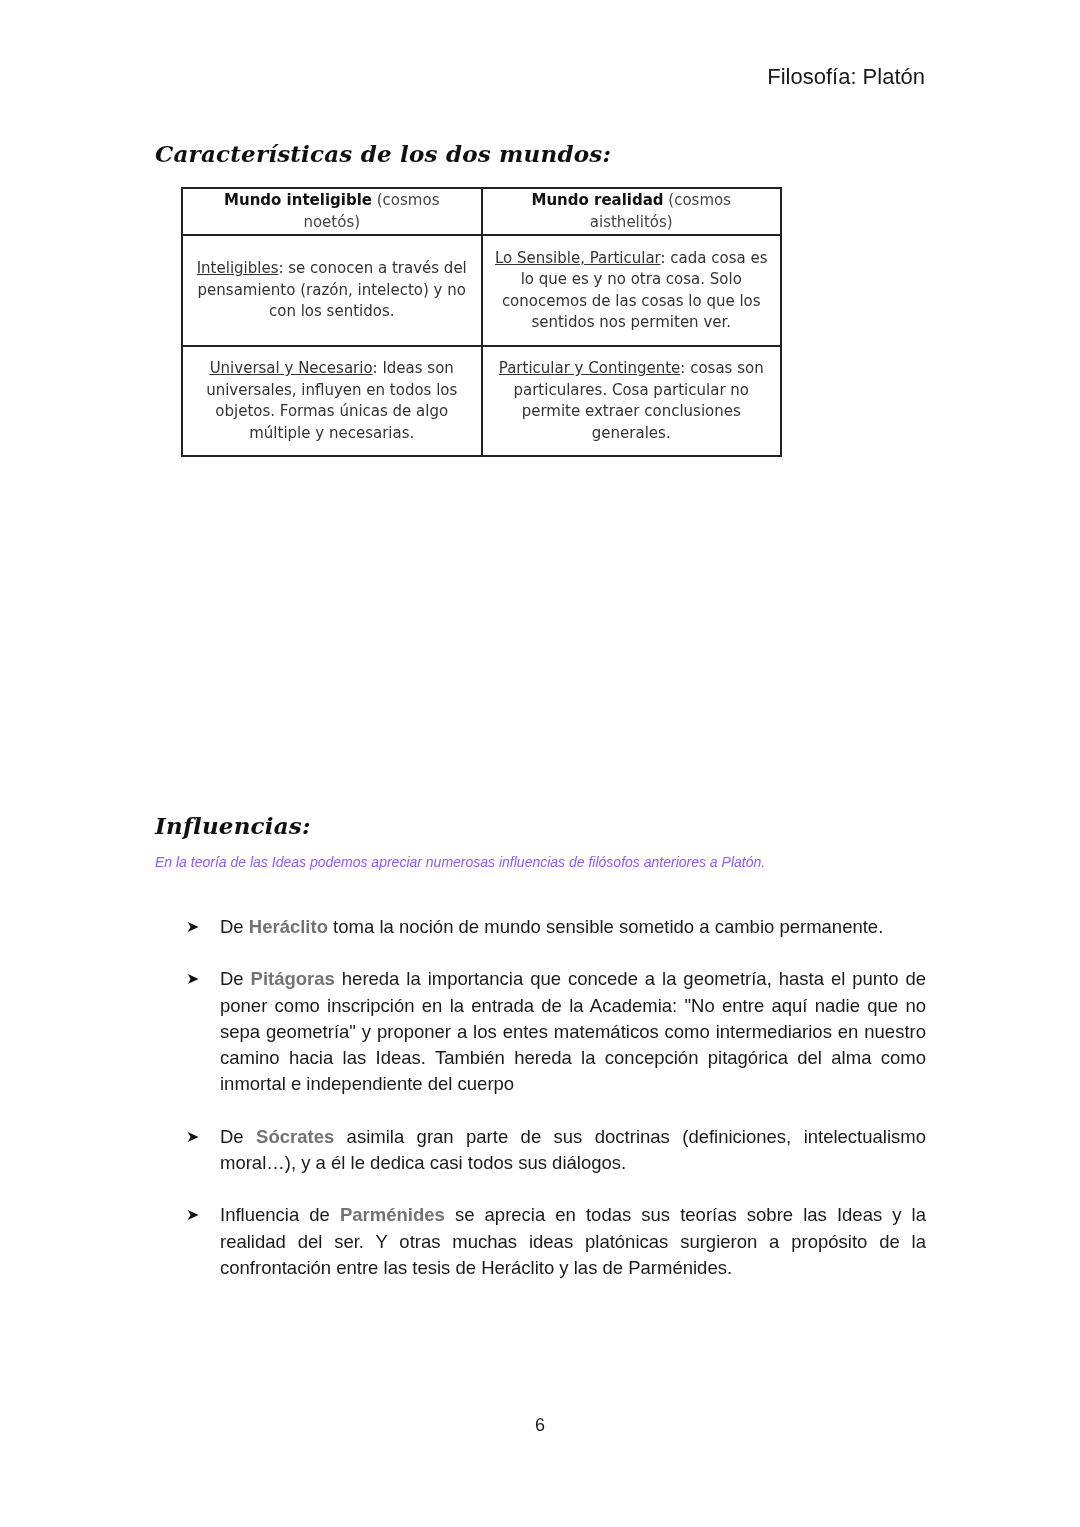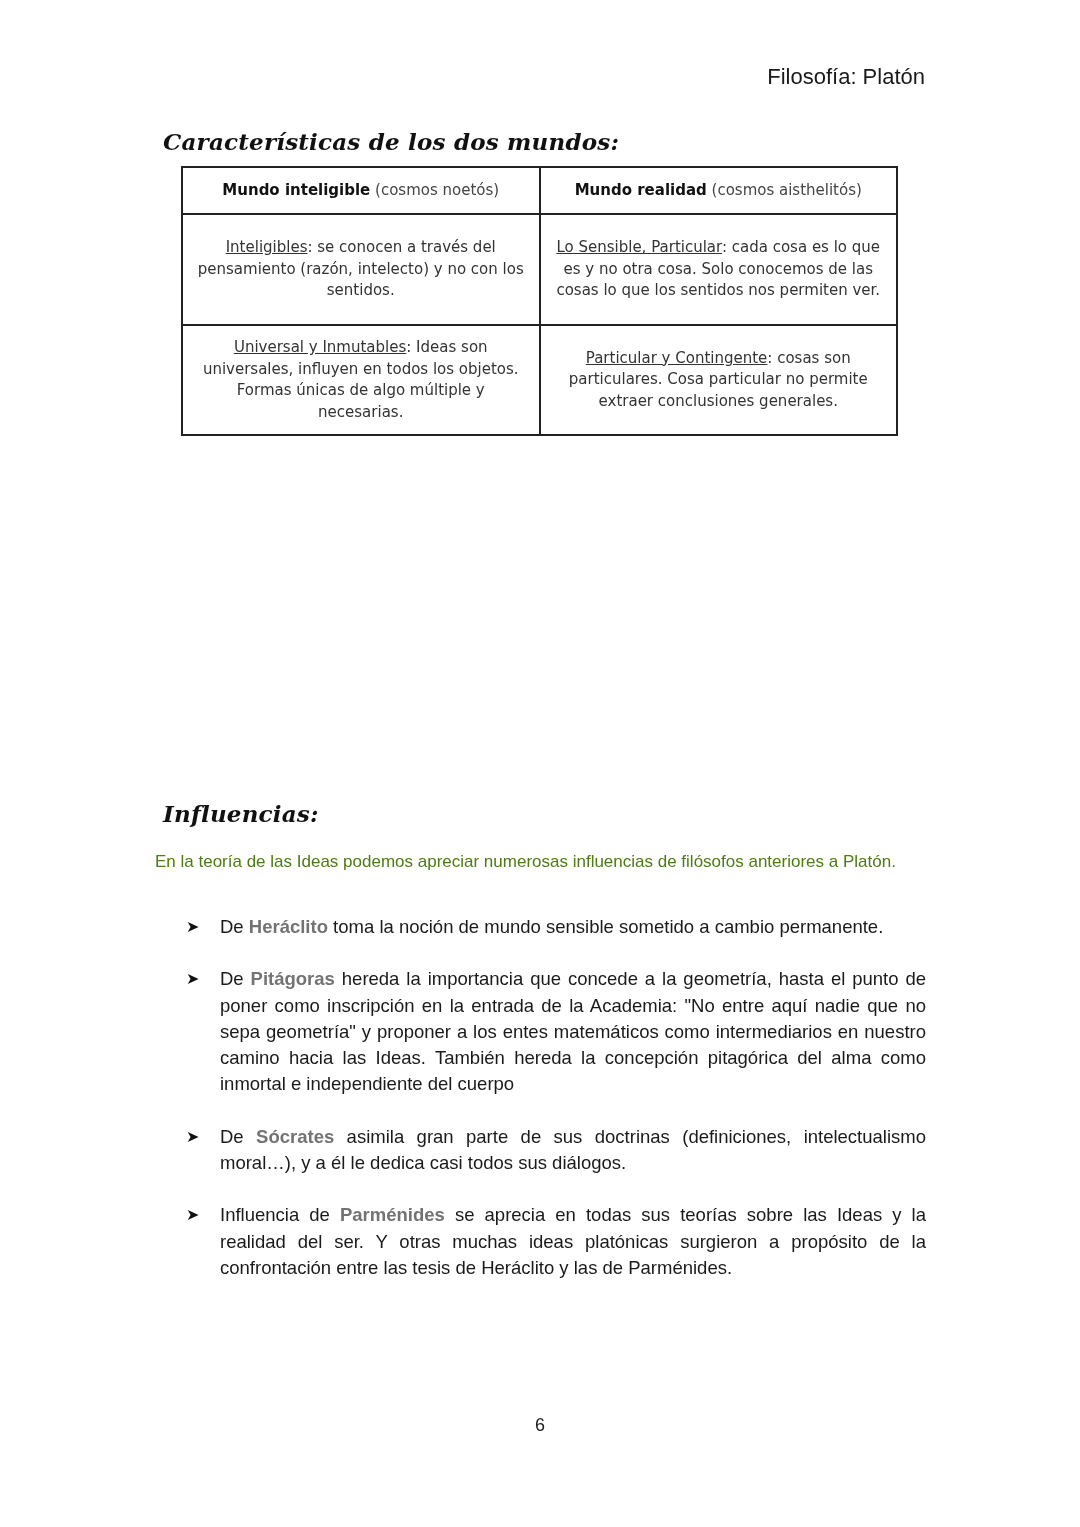--- a/index.html
+++ b/index.html
@@ -5,31 +5,32 @@
   * { box-sizing: border-box; margin: 0; padding: 0; }
   html, body { width: 1080px; height: 1527px; background: #ffffff; }
   body { position: relative; font-family: "Liberation Sans", sans-serif; color: #1a1a1a; overflow: hidden; }
 
   .header-text {
     position: absolute; right: 155px; top: 64px;
     font-size: 22px; color: #1a1a1a;
   }
 
   .section-title {
-    position: absolute; left: 163px;
+    position: absolute; left: 155px;
     font-family: "DejaVu Serif", serif; font-style: italic;
     font-size: 23px; color: #111;
     letter-spacing: 0.2px;
+    margin-top: 12px;
   }
   .title-1 { top: 128px; }
   .title-2 { top: 800px; }
 
   table.worlds {
-    position: absolute; left: 181px; top: 166px;
-    width: 717px; border-collapse: collapse;
+    position: absolute; left: 181px; top: 187px;
+    width: 601px; border-collapse: collapse;
     font-family: "DejaVu Sans", sans-serif; font-size: 15px; color: #333;
     line-height: 21.5px;
   }
   table.worlds td, table.worlds th {
     border: 2px solid #222;
     text-align: center; vertical-align: middle;
     padding: 0 12px;
     width: 50%;
     font-weight: normal;
   }
@@ -39,21 +40,21 @@
   .row-1 td { height: 67px; }
   .row-2 td { height: 67px; }
   .row-3 td { height: 111px; }
   .row-4 td { height: 110px; }
   .row-5 td { height: 67px; }
   .row-6 td { height: 46px; }
   .u { text-decoration: underline; }
 
   .intro {
     position: absolute; left: 155px; top: 849px; width: 775px;
-    font-size: 17px; line-height: 26.5px; color: #4d7c0f;
+    font-size: 14px; line-height: 26.5px; color: #8b5cf6; font-style: italic;
   }
 
   ul.influences {
     position: absolute; left: 186px; top: 914px; width: 740px;
     list-style: none;
     font-size: 18.5px; line-height: 26.3px; color: #1a1a1a;
   }
   ul.influences li {
     position: relative; padding-left: 34px;
     text-align: justify; margin-bottom: 26px;
@@ -82,21 +83,21 @@
       <th><span class="b">Mundo inteligible</span><span class="l"> (cosmos noetós)</span></th>
       <th><span class="b">Mundo realidad</span><span class="l"> (cosmos aisthelitós)</span></th>
     </tr>
   </thead>
   <tbody>
     <tr class="row-3">
       <td><span class="u">Inteligibles</span><span>: se conocen a través del pensamiento (razón, intelecto) y no con los sentidos.</span></td>
       <td><span class="u">Lo Sensible, Particular</span><span>: cada cosa es lo que es y no otra cosa. Solo conocemos de las cosas lo que los sentidos nos permiten ver.</span></td>
     </tr>
     <tr class="row-4">
-      <td><span class="u">Universal y Inmutables</span><span>: Ideas son universales, influyen en todos los objetos. Formas únicas de algo múltiple y necesarias.</span></td>
+      <td><span class="u">Universal y Necesario</span><span>: Ideas son universales, influyen en todos los objetos. Formas únicas de algo múltiple y necesarias.</span></td>
       <td><span class="u">Particular y Contingente</span><span>: cosas son particulares. Cosa particular no permite extraer conclusiones generales.</span></td>
     </tr>
   </tbody>
 </table>
 
 <h2 class="section-title title-2">Influencias:</h2>
 
 <p class="intro">En la teoría de las Ideas podemos apreciar numerosas influencias de filósofos anteriores a Platón.</p>
 
 <ul class="influences">

